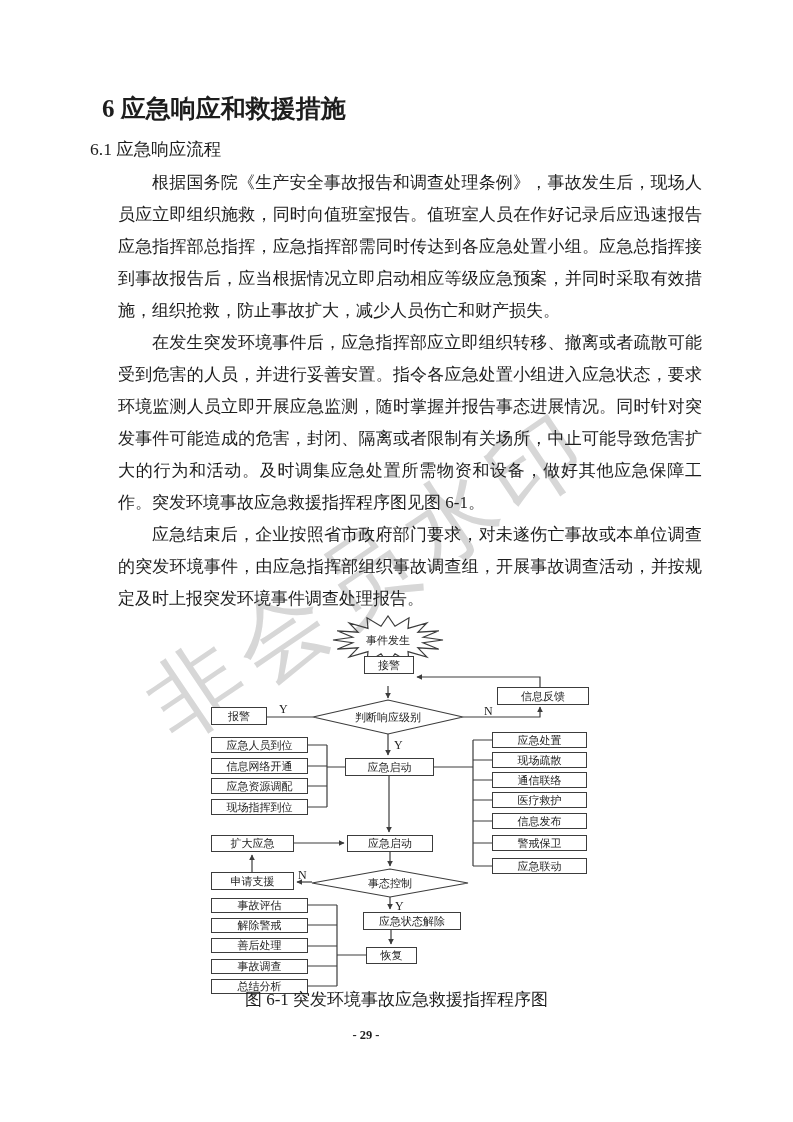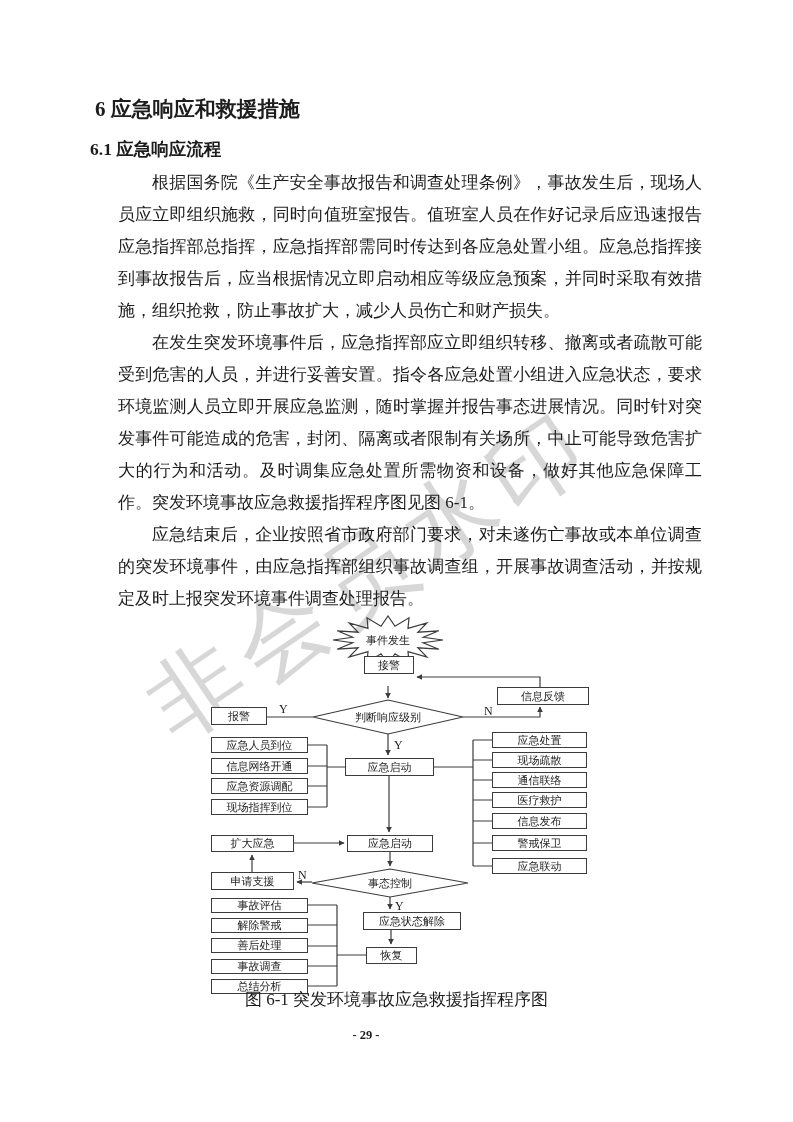--- a/index.html
+++ b/index.html
@@ -29,29 +29,29 @@
     user-select: none;
   }
   .content {
     position: absolute;
     left: 90px;
     top: 96px;
     width: 612px;
     z-index: 1;
   }
   h1.doc-heading {
-    font-size: 21px;
+    font-size: 25px;
     line-height: 26px;
     font-weight: bold;
-    margin: 0 0 17px 5px;
+    margin: 0 0 17px 12px;
   }
   h2.doc-subheading {
     font-size: 17.5px;
     line-height: 20px;
-    font-weight: bold;
+    font-weight: normal;
     margin: 4px 0 8px 0;
   }
   p.doc-para {
     font-size: 17px;
     line-height: 32px;
     text-align: justify;
     text-indent: 2em;
     margin-left: 28px;
   }
   .flowchart {

